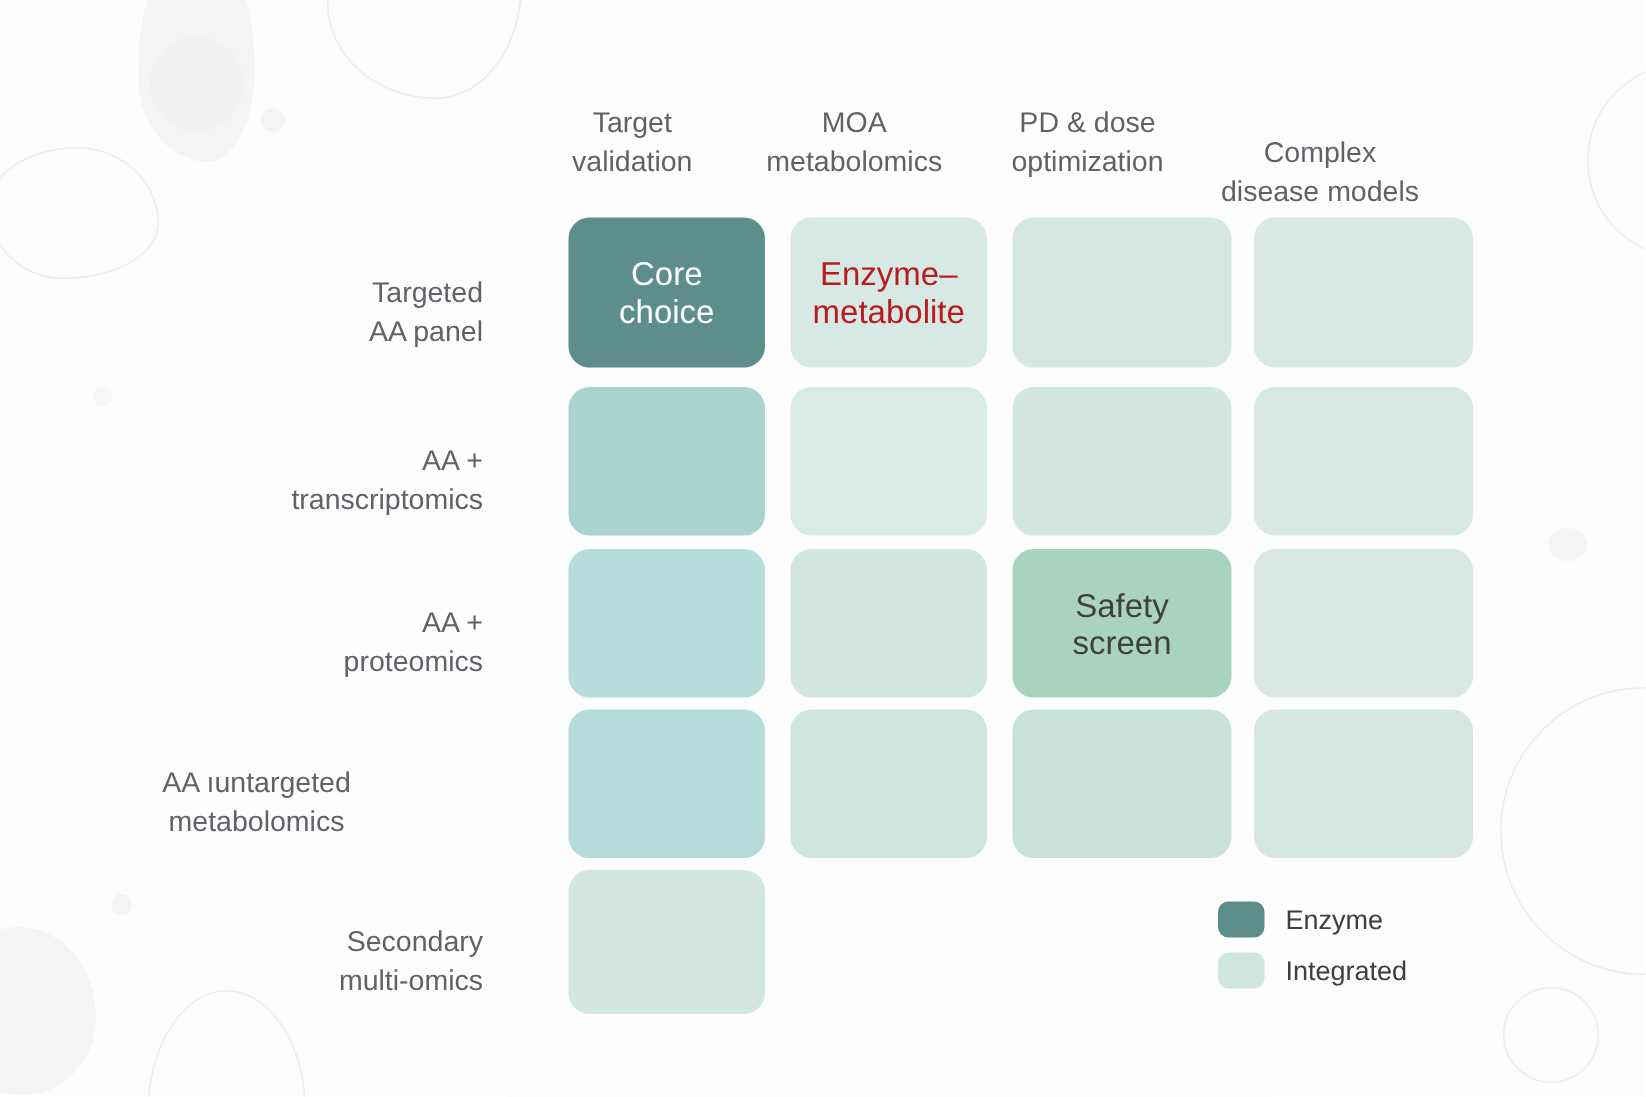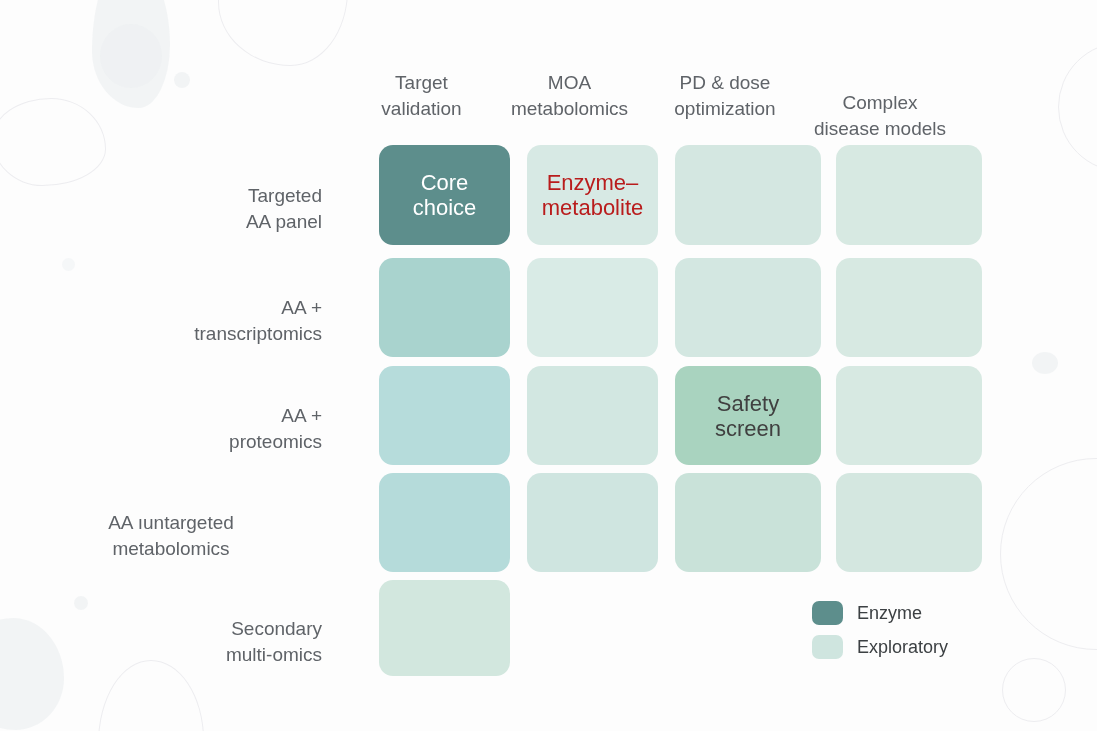--- a/index.html
+++ b/index.html
@@ -170,17 +170,17 @@
 
   </div>
 
   <div class="legend">
     <div class="legend-row">
       <span class="legend-swatch" style="background: rgb(93, 142, 140);"></span>
       <span class="legend-label">Enzyme</span>
     </div>
     <div class="legend-row">
       <span class="legend-swatch" style="background: rgb(207, 229, 223);"></span>
-      <span class="legend-label">Exploratory</span>
+      <span class="legend-label">Integrated</span>
     </div>
   </div>
 
 </div>
 
 </body></html>

